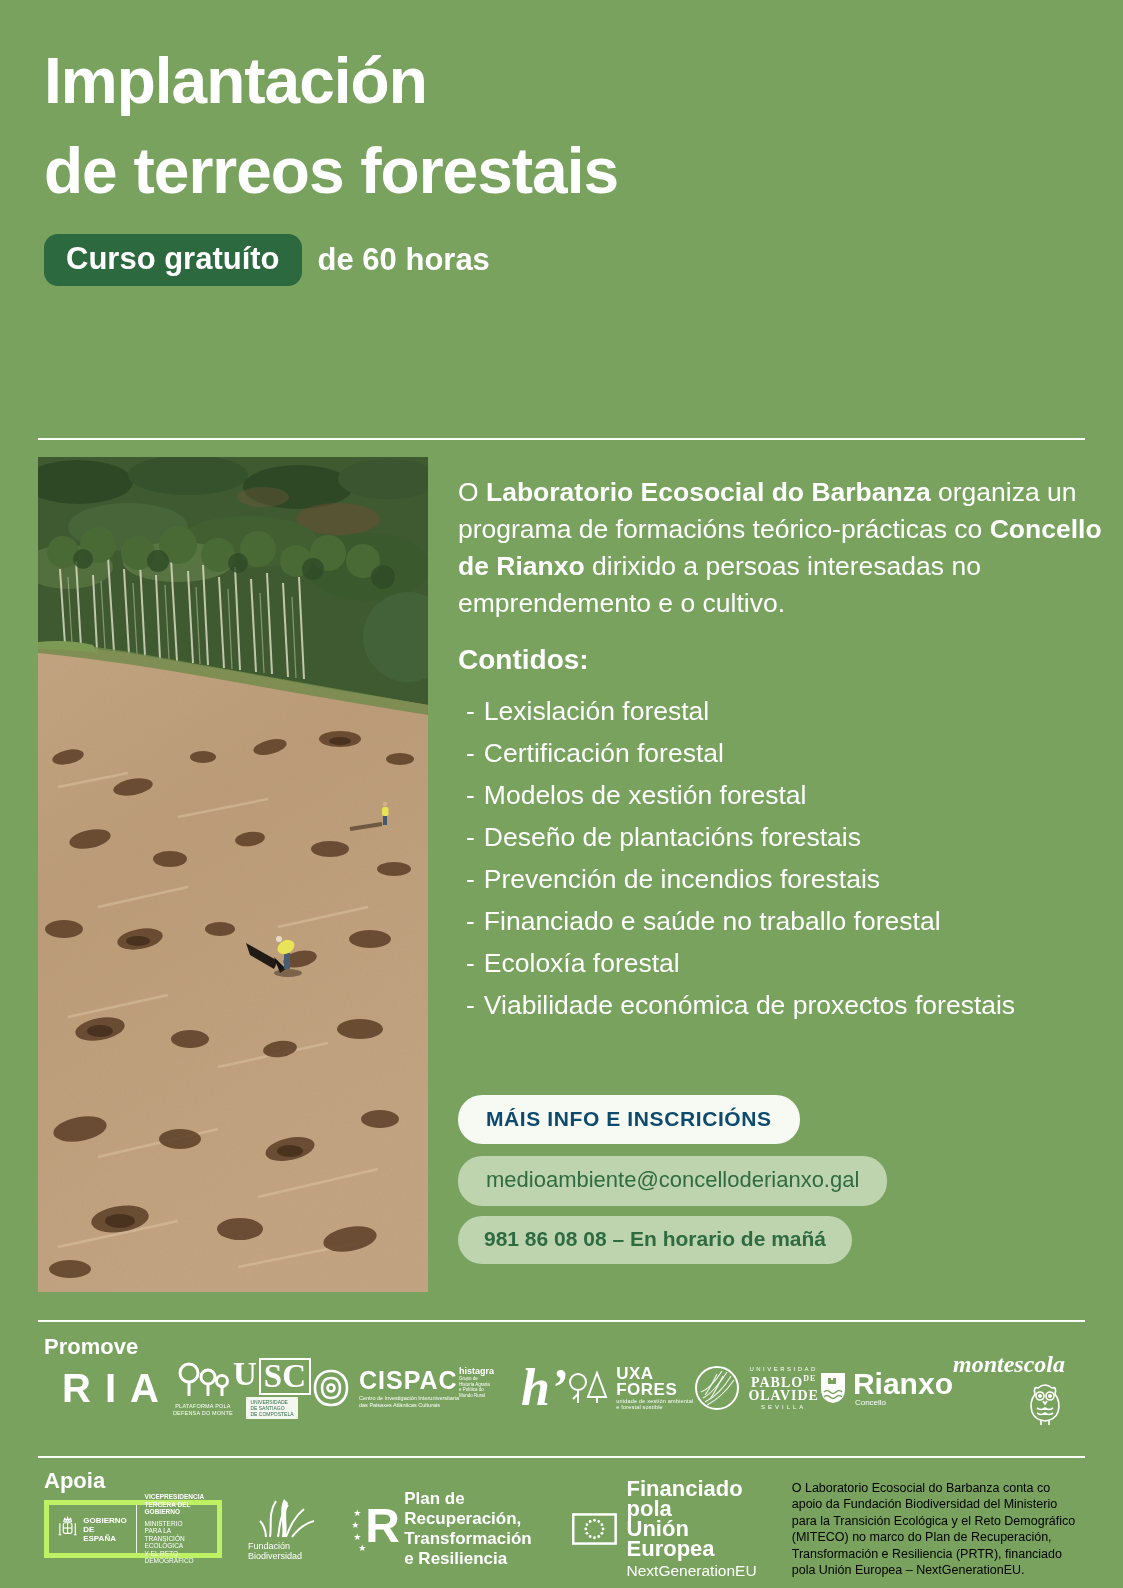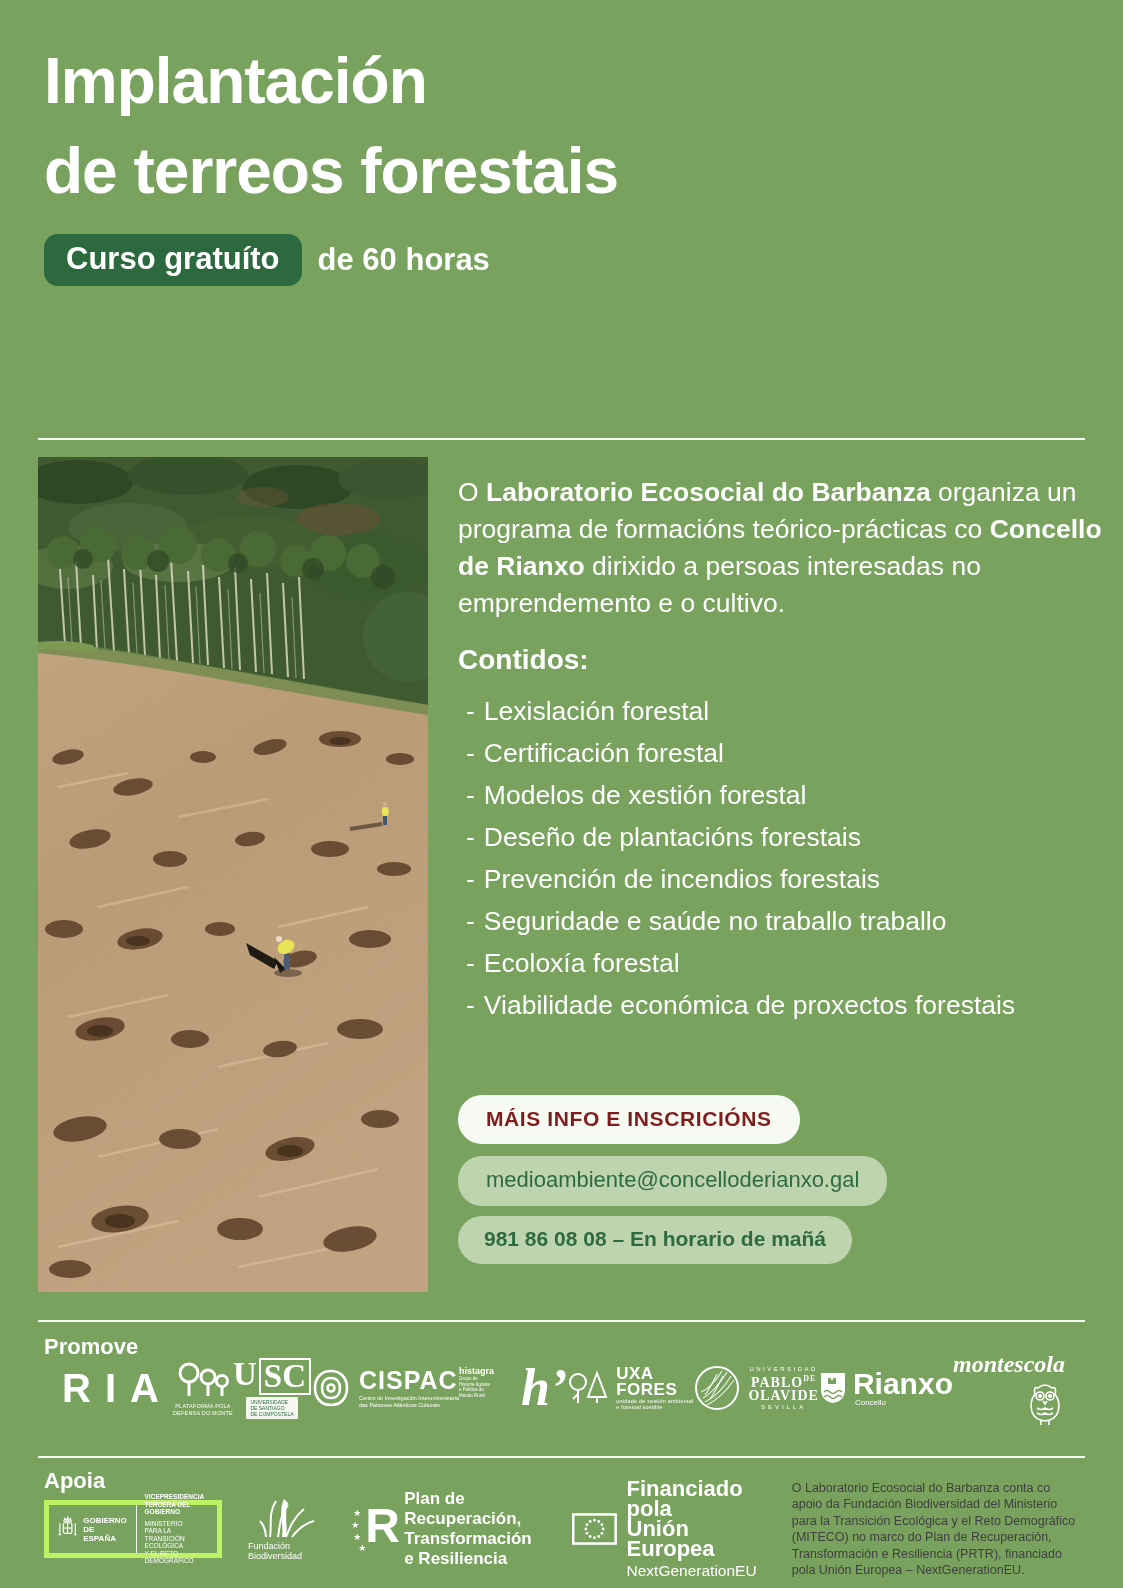--- a/index.html
+++ b/index.html
@@ -27,21 +27,21 @@
 
   
   .intro { position:absolute; left:458px; top:474px; width:645px; font-size:26.5px; line-height:37px; }
   .b { font-weight:bold; }
   .contidos-h { position:absolute; left:458px; top:644px; font-size:28px; font-weight:bold; }
   .contents-list { position:absolute; left:466px; top:690px; list-style:none; }
   .contents-list li { font-size:26.5px; line-height:42px; }
   .contents-list .dash { margin-right:9px; }
 
   .pill { position:absolute; left:458px; border-radius:24px; white-space:nowrap; }
-  .pill-info { top:1095px; background:#F7F9F3; color:#7f1d1d; font-weight:bold;
+  .pill-info { top:1095px; background:#F7F9F3; color:#0c4a6e; font-weight:bold;
                font-size:21px; letter-spacing:0.6px; padding:12px 28px 13px; }
   .pill-mail { top:1156px; background:#BED4AF; color:#2E6B41; font-size:22px; padding:11px 28px 13px; }
   .pill-phone { top:1216px; background:#BED4AF; color:#2E6B41; font-size:21px; font-weight:bold; padding:11px 26px 13px; }
 
   
   .sec-label { position:absolute; left:44px; font-size:22px; font-weight:bold; }
   .promove-label { top:1334px; } .apoia-label { top:1468px; }
   .logo-row { position:absolute; left:44px; right:40px; display:flex; align-items:center;
               justify-content:space-between; }
   .promove-row { top:1350px; height:76px;justify-content:center; }
@@ -103,21 +103,21 @@
   .prtr-mark { position:relative; width:58px; height:58px; }
   .prtr-star { position:absolute; font-size:9px; }
   .prtr-r { position:absolute; left:14px; top:-2px; font-size:48px; font-weight:bold; }
   .prtr-txt { font-size:17px; font-weight:bold; line-height:20px; }
 
   .eu { flex-direction:row; align-items:center; gap:10px; }
   .eu-txt { display:flex; flex-direction:column; }
   .eu-bold { font-size:22px; font-weight:bold; line-height:20px; }
   .eu-ng { font-size:15.5px; margin-top:3px; }
 
-  .legal { width:372px; font-size:12.5px; line-height:16.5px; color:#404040; }
+  .legal { width:372px; font-size:12.5px; line-height:16.5px; color:#000000; }
 </style>
 </head>
 <body>
 
 <div class="poster">
 
   <div class="title">
     <div>Implantación</div>
     <div>de terreos forestais</div>
   </div>
@@ -292,21 +292,21 @@
       <li><span class="dash">-</span><span>Lexislación forestal</span></li>
 
       <li><span class="dash">-</span><span>Certificación forestal</span></li>
 
       <li><span class="dash">-</span><span>Modelos de xestión forestal</span></li>
 
       <li><span class="dash">-</span><span>Deseño de plantacións forestais</span></li>
 
       <li><span class="dash">-</span><span>Prevención de incendios forestais</span></li>
 
-      <li><span class="dash">-</span><span>Seguridade e saúde no traballo traballo</span></li>
+      <li><span class="dash">-</span><span>Financiado e saúde no traballo forestal</span></li>
 
       <li><span class="dash">-</span><span>Ecoloxía forestal</span></li>
 
       <li><span class="dash">-</span><span>Viabilidade económica de proxectos forestais</span></li>
     </ul>
 
   <div class="pill pill-info">MÁIS INFO E INSCRICIÓNS</div>
   <div class="pill pill-mail">medioambiente@concelloderianxo.gal</div>
   <div class="pill pill-phone">981 86 08 08 – En horario de mañá</div>
 

